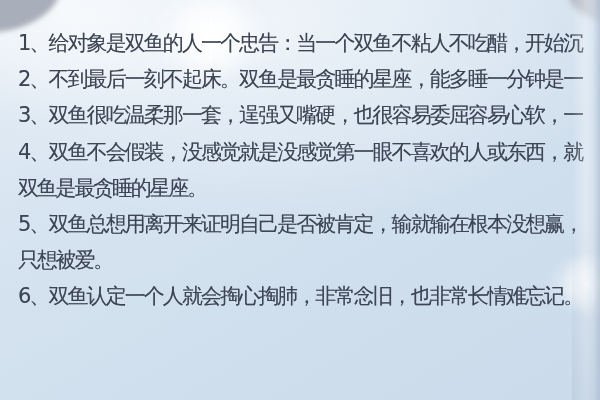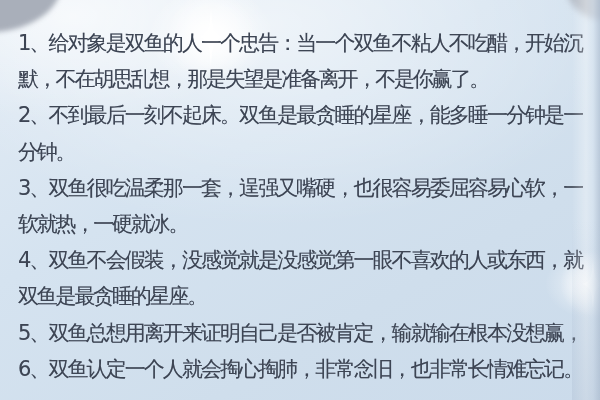--- a/index.html
+++ b/index.html
@@ -101,25 +101,23 @@
     <path d="M11 0 C12 21 13.5 26.5 22 30 C13.5 33.5 12 39 11 60 C10 39 8.5 33.5 0 30 C8.5 26.5 10 21 11 0 Z" fill="#ffffff"></path>
   </svg>
 
   <div class="sparkle-glow glow2"></div>
   <svg class="sparkle star2" viewBox="0 0 22 48">
     <path d="M11 0 C12 17 13.5 21.5 22 24 C13.5 26.5 12 31 11 48 C10 31 8.5 26.5 0 24 C8.5 21.5 10 17 11 0 Z" fill="#ffffff" fill-opacity="0.85"></path>
   </svg>
 
   <div class="text-block">
     <div class="line full">1、给对象是双鱼的人一个忠告：当一个双鱼不粘人不吃醋，开始沉</div>
-    <div class="line">默，不在胡思乱想，那是失望是准备离开，不是你赢了。</div>
     <div class="line full">2、不到最后一刻不起床。双鱼是最贪睡的星座，能多睡一分钟是一</div>
-    <div class="line">分钟。</div>
     <div class="line full">3、双鱼很吃温柔那一套，逞强又嘴硬，也很容易委屈容易心软，一</div>
-    <div class="line">软就热，一硬就冰。</div>
     <div class="line full">4、双鱼不会假装，没感觉就是没感觉第一眼不喜欢的人或东西，就</div>
     <div class="line">双鱼是最贪睡的星座。</div>
     <div class="line full">5、双鱼总想用离开来证明自己是否被肯定，输就输在根本没想赢，</div>
+    <div class="line">只想被爱。</div>
     <div class="line full">6、双鱼认定一个人就会掏心掏肺，非常念旧，也非常长情难忘记。</div>
   </div>
 
   <div class="right-edge"></div>
 </div>
 
 </body></html>

